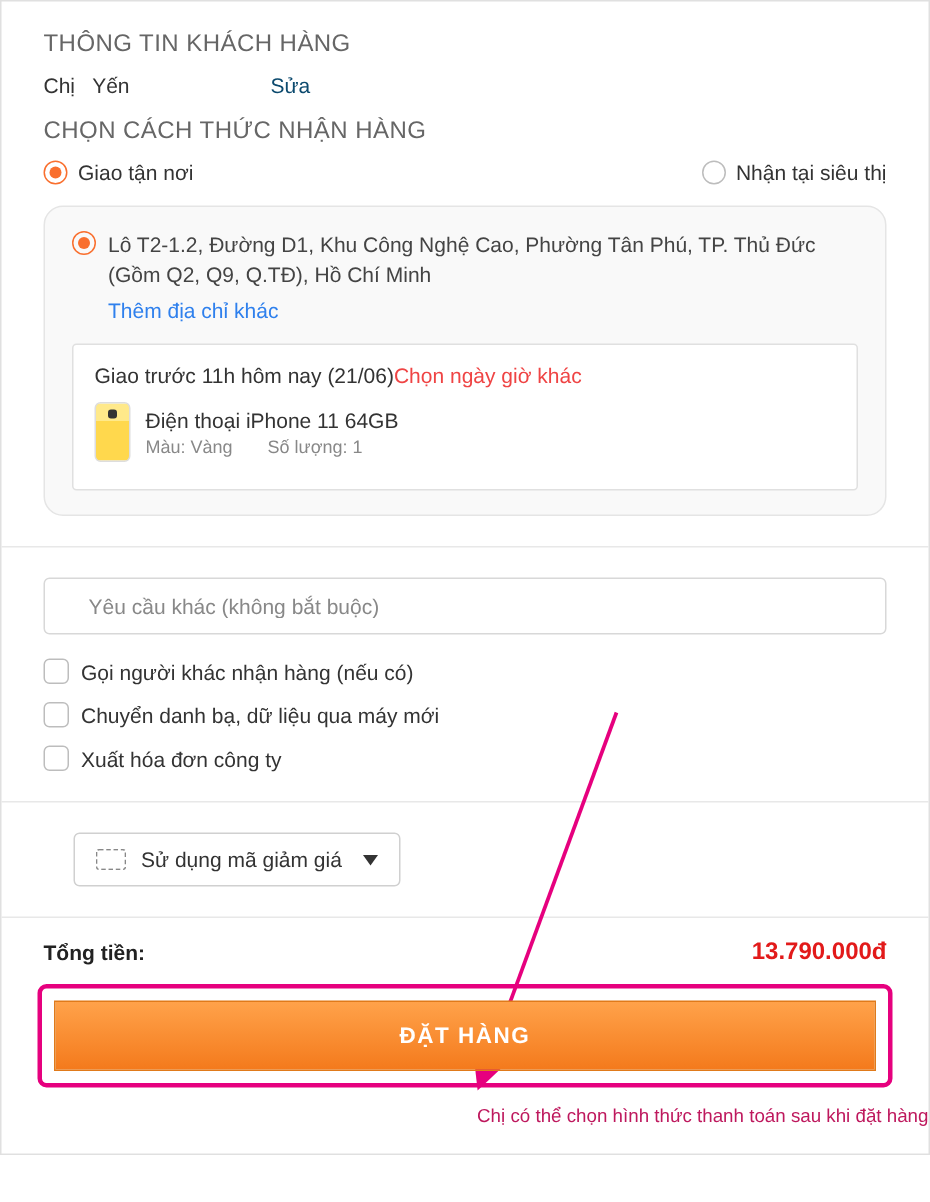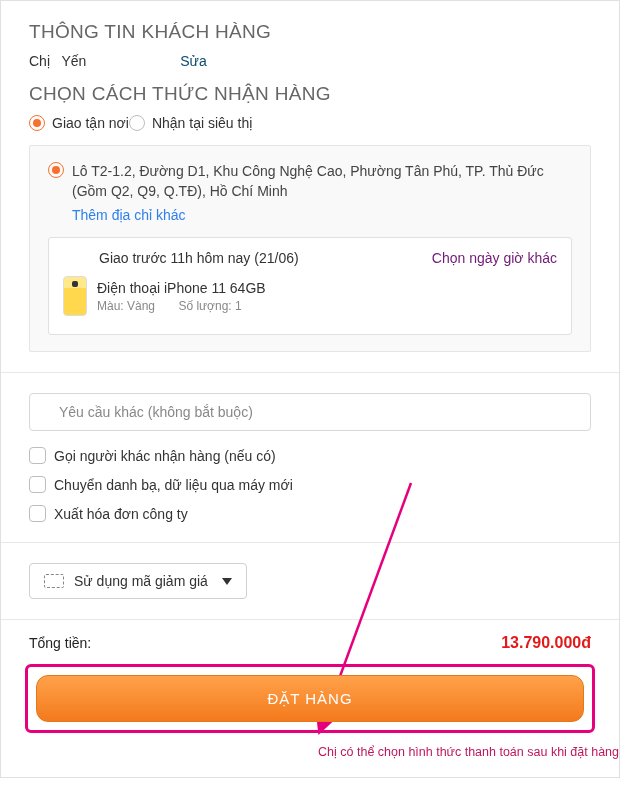--- a/index.html
+++ b/index.html
@@ -1,57 +1,57 @@
 <!DOCTYPE html>
 <html><head>
   <meta charset="utf-8">
   <style>
     * { box-sizing: border-box; margin: 0; padding: 0; }
     body { font-family: Arial, Helvetica, sans-serif; font-size: 14px; color: #333; background: #fff; width: 620px; }
     .outer { border: 1px solid #e0e0e0; margin: 0; padding: 0; }
     .card { padding: 20px 28px; border-bottom: 1px solid #e8e8e8; }
-    .section-title { color: #666; font-size: 19px; margin-bottom: 10px; letter-spacing: .3px; }
+    .section-title { color: #666; font-size: 16px; margin-bottom: 10px; letter-spacing: .3px; }
     .cust-name-line { margin-bottom: 14px; }
     .cust-prefix { color: #333; }
     .cust-name { font-weight: 400; }
     .edit-link { color: #0c4a6e; margin-left: 90px; cursor: pointer; }
-    .radio-row { display: flex; align-items: center; margin-bottom: 14px; }
+    .radio-row { display: flex; align-items: center; gap: 26px; margin-bottom: 14px; justify-content: space-between; }
     .radio { display: inline-flex; align-items: center; gap: 7px; cursor: pointer; }
     .radio .dot { width: 16px; height: 16px; border-radius: 50%; border: 1.5px solid #bdbdbd; display: inline-flex; align-items: center; justify-content: center; }
     .radio.selected .dot { border-color: #f96f2e; }
     .radio.selected .dot::after { content: ""; width: 8px; height: 8px; border-radius: 50%; background: #f96f2e; }
-    .subcard { border: 1px solid #e5e5e5; background: #f9f9f9; border-radius: 2px; padding: 16px 18px; }
+    .subcard { border: 1px solid #e5e5e5; background: #f9f9f9; border-radius: 13px; padding: 16px 18px; }
     .addr-row { display: flex; align-items: flex-start; gap: 8px; }
     .addr-text { color: #444; line-height: 1.4; }
     .link { color: #2f80ed; cursor: pointer; margin-top: 6px; display: inline-block; }
     .shipbox { border: 1px solid #e0e0e0; background: #fff; border-radius: 3px; margin-top: 14px; padding: 12px 14px 10px; }
-    .shiphead { display: flex; justify-content: space-between; align-items: center; margin-bottom: 10px; margin-left: 36px; }
+    .shiphead { display: flex; align-items: center; margin-bottom: 10px; }
     .shiphead .when { color: #333; }
-    .shiphead .other { color: #701a75; cursor: pointer; }
+    .shiphead .other { color: #ef4444; cursor: pointer; }
     .prod-line { display: flex; align-items: center; gap: 10px; margin-bottom: 8px; }
     .thumb { width: 24px; height: 40px; border-radius: 4px; background: linear-gradient(#ffe98a 0 30%, #ffd84d 30% 100%); border: 1px solid #ddd; flex-shrink: 0; position: relative; }
     .thumb::before { content: ""; position: absolute; top: 4px; left: 50%; transform: translateX(-50%); width: 6px; height: 6px; background: #333; border-radius: 2px; }
     .prod-name { font-weight: 400; color: #333; }
     .prod-meta { color: #888; font-size: 12px; margin-top: 3px; }
     .prod-meta span + span { margin-left: 20px; }
     .free-ship { color: #3bb143; font-size: 13.5px; }
     .noteinput { width: 100%; border: 1px solid #d8d8d8; border-radius: 4px; padding: 10px 29px; font-size: 14px; color: #333; }
     .noteinput::placeholder { color: #888; }
     .check-list { display: flex; flex-direction: column; gap: 12px; margin-top: 16px; }
     .check-item { display: flex; align-items: center; gap: 8px; cursor: pointer; }
     .check-box { width: 17px; height: 17px; border: 1.5px solid #bdbdbd; border-radius: 4px; flex-shrink: 0; }
     .check-label { color: #333; }
-    .coupon { border: 1px solid #d0d0d0; border-radius: 4px; padding: 9px 14px; display: inline-flex; align-items: center; gap: 10px; cursor: pointer; color: #333; }
+    .coupon { border: 1px solid #d0d0d0; border-radius: 4px; padding: 9px 14px; display: inline-flex; align-items: center; gap: 10px; cursor: pointer; color: #333; margin-left: 20px; }
     .coupon .ticket { width: 20px; height: 14px; border: 1.5px dashed #888; border-radius: 2px; display: inline-block; }
     .caret-down { width: 0; height: 0; border-left: 5px solid transparent; border-right: 5px solid transparent; border-top: 7px solid #333; margin-left: 4px; }
     .total-row { display: flex; justify-content: space-between; align-items: center; padding: 14px 28px 6px; }
-    .total-label { font-weight: 400; color: #222; }
+    .total-label { font-weight: 700; color: #222; }
     .total-value { font-weight: 700; color: #e21a1a; font-size: 16px; }
     .cta-wrap { margin: 6px 24px 12px; padding: 8px; border: 3px solid #e6007e; border-radius: 6px; position: relative; }
-    .cta-btn { display: block; width: 100%; text-align: center; color: #fff; font-weight: 400; letter-spacing: 1px; font-size: 15px; padding: 14px 0; border: 1px solid #e07a1a; border-radius: 12px; background: linear-gradient(#ffa24a, #f47a1c); cursor: pointer; }
+    .cta-btn { display: block; width: 100%; text-align: center; color: #fff; font-weight: 700; letter-spacing: 1px; font-size: 15px; padding: 14px 0; border: 1px solid #e07a1a; border-radius: 0; background: linear-gradient(#ffa24a, #f47a1c); cursor: pointer; }
     .disclaimer { text-align: right; color: #be185d; font-size: 12.5px; padding-bottom: 18px; margin-top: 6px; }
     .arrow { position: absolute; pointer-events: none; }
   </style>
 </head>
 <body>
 
 <div class="outer">
 
   <div class="card">
     <div class="section-title">THÔNG TIN KHÁCH HÀNG</div>

